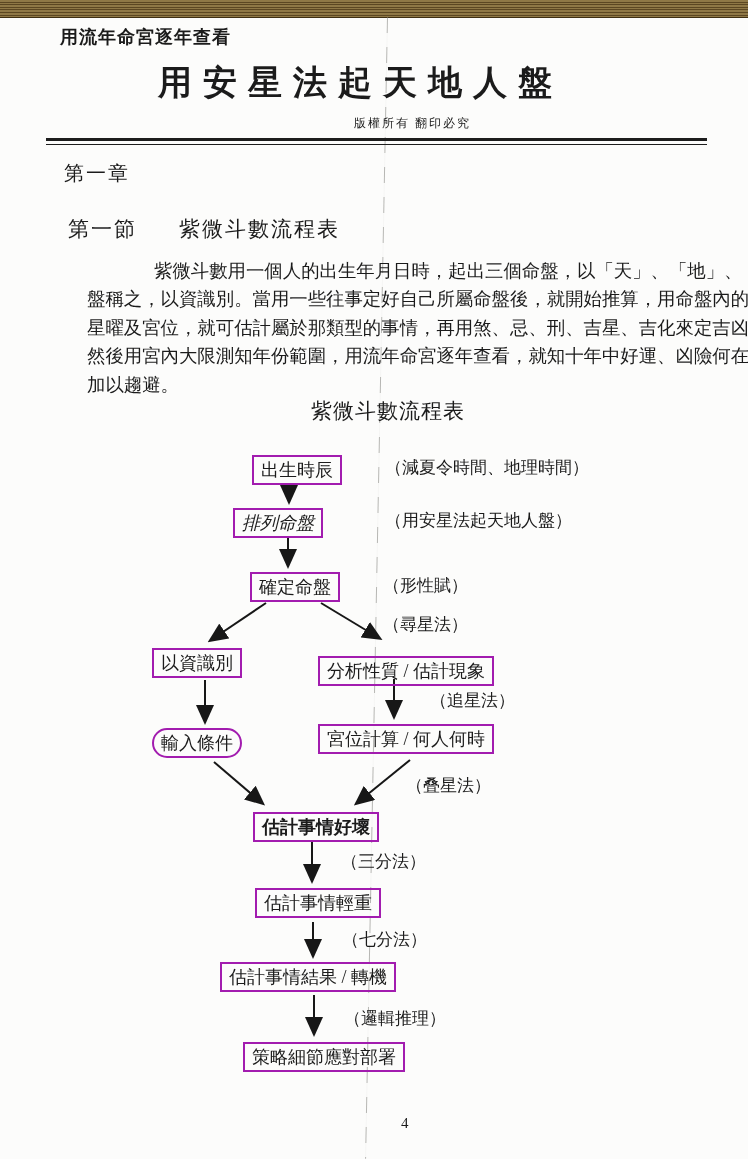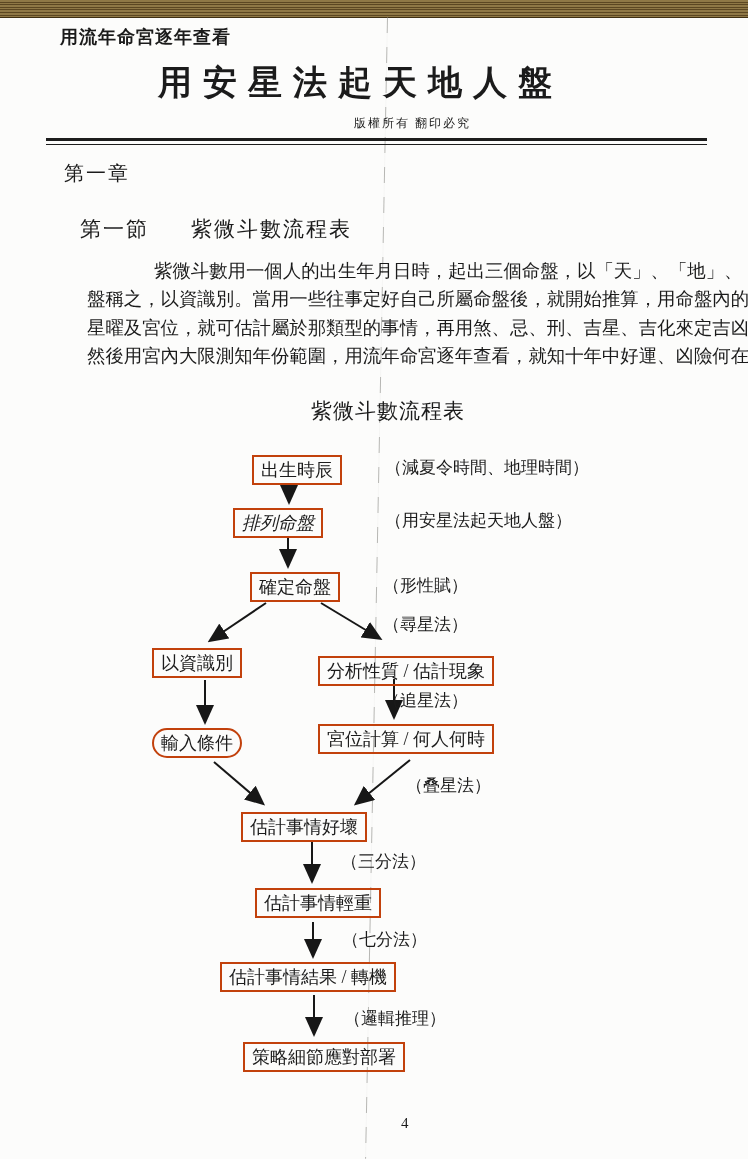--- a/index.html
+++ b/index.html
@@ -32,35 +32,35 @@
     position:absolute;left:306px;top:115px;font-size:12px;letter-spacing:2px;white-space:nowrap;margin-left:48px;
   }
   .double-rule{
     position:absolute;left:46px;top:138px;width:661px;height:3px;
     border-top:3px solid #1d1d1d;border-bottom:1.5px solid #1d1d1d;
   }
   .chapter{
     position:absolute;left:64px;top:160px;font-size:20px;letter-spacing:2px;white-space:nowrap;
   }
   .section-row{
-    position:absolute;left:80px;top:215px;font-size:21px;white-space:nowrap;
+    position:absolute;left:68px;top:215px;font-size:21px;white-space:nowrap;
   }
   .section-label{letter-spacing:2px;}
   .section-title{margin-left:42px;letter-spacing:2px;}
   .intro{
     position:absolute;left:87px;top:257px;width:630px;
     font-size:18.4px;line-height:28.4px;
   }
   .intro .line{white-space:nowrap;}
   .intro .line.first{text-indent:67px;}
   .flow-title{
     position:absolute;left:311px;top:397px;font-size:21px;letter-spacing:1px;white-space:nowrap;
   }
   .fbox{
-    position:absolute;border:2px solid #c2410c;background:transparent;
+    position:absolute;border:2px solid #a21caf;background:transparent;
     padding:2px 7px;font-size:18px;line-height:22px;white-space:nowrap;
     text-align:center;box-sizing:border-box;
   }
   .fnote{
     position:absolute;font-size:17px;line-height:20px;white-space:nowrap;
   }
   .arrows{position:absolute;left:0;top:0;pointer-events:none;}
   .page-number{
     position:absolute;left:401px;top:1115px;font-size:15px;
   }
@@ -80,20 +80,21 @@
 
 <div class="section-row">
   <span class="section-label">第一節</span><span class="section-title">紫微斗數流程表</span>
 </div>
 
 <div class="intro">
   <div class="line first">紫微斗數用一個人的出生年月日時，起出三個命盤，以「天」、「地」、「人」</div>
   <div class="line">盤稱之，以資識別。當用一些往事定好自己所屬命盤後，就開始推算，用命盤內的</div>
   <div class="line">星曜及宮位，就可估計屬於那類型的事情，再用煞、忌、刑、吉星、吉化來定吉凶。</div>
   <div class="line">然後用宮內大限測知年份範圍，用流年命宮逐年查看，就知十年中好運、凶險何在，</div>
+  <div class="line">加以趨避。</div>
 </div>
 
 <div class="flow-title">紫微斗數流程表</div>
 
 <svg class="arrows" width="748" height="1159" viewBox="0 0 748 1159">
   <defs>
     <marker id="ah" markerWidth="10" markerHeight="9" refX="8" refY="4.5" orient="auto">
       <path d="M0,0 L10,4.5 L0,9 z" fill="#171717"></path>
     </marker>
   </defs>
@@ -112,28 +113,28 @@
   </g>
 </svg>
 
 <div class="fbox" style="left:252px;top:455px;">出生時辰</div>
 <div class="fbox" style="left:233px;top:508px;font-style:italic;">排列命盤</div>
 <div class="fbox" style="left:250px;top:572px;">確定命盤</div>
 <div class="fbox" style="left:152px;top:648px;">以資識別</div>
 <div class="fbox" style="left:318px;top:656px;">分析性質 / 估計現象</div>
 <div class="fbox" style="left:152px;top:728px;border-radius:15px;">輸入條件</div>
 <div class="fbox" style="left:318px;top:724px;">宮位計算 / 何人何時</div>
-<div class="fbox" style="left:241px;top:812px;">估計事情好壞</div>
+<div class="fbox" style="left:253px;top:812px;font-weight:bold;">估計事情好壞</div>
 <div class="fbox" style="left:255px;top:888px;">估計事情輕重</div>
 <div class="fbox" style="left:220px;top:962px;">估計事情結果 / 轉機</div>
 <div class="fbox" style="left:243px;top:1042px;">策略細節應對部署</div>
 
 <div class="fnote" style="left:385px;top:458px;">（減夏令時間、地理時間）</div>
 <div class="fnote" style="left:385px;top:511px;">（用安星法起天地人盤）</div>
 <div class="fnote" style="left:383px;top:576px;">（形性賦）</div>
 <div class="fnote" style="left:383px;top:615px;">（尋星法）</div>
-<div class="fnote" style="left:383px;top:691px;">（追星法）</div>
+<div class="fnote" style="left:430px;top:691px;">（追星法）</div>
 <div class="fnote" style="left:406px;top:776px;">（叠星法）</div>
 <div class="fnote" style="left:341px;top:852px;">（三分法）</div>
 <div class="fnote" style="left:342px;top:930px;">（七分法）</div>
 <div class="fnote" style="left:344px;top:1009px;">（邏輯推理）</div>
 
 <div class="page-number">4</div>
 
 </body></html>

